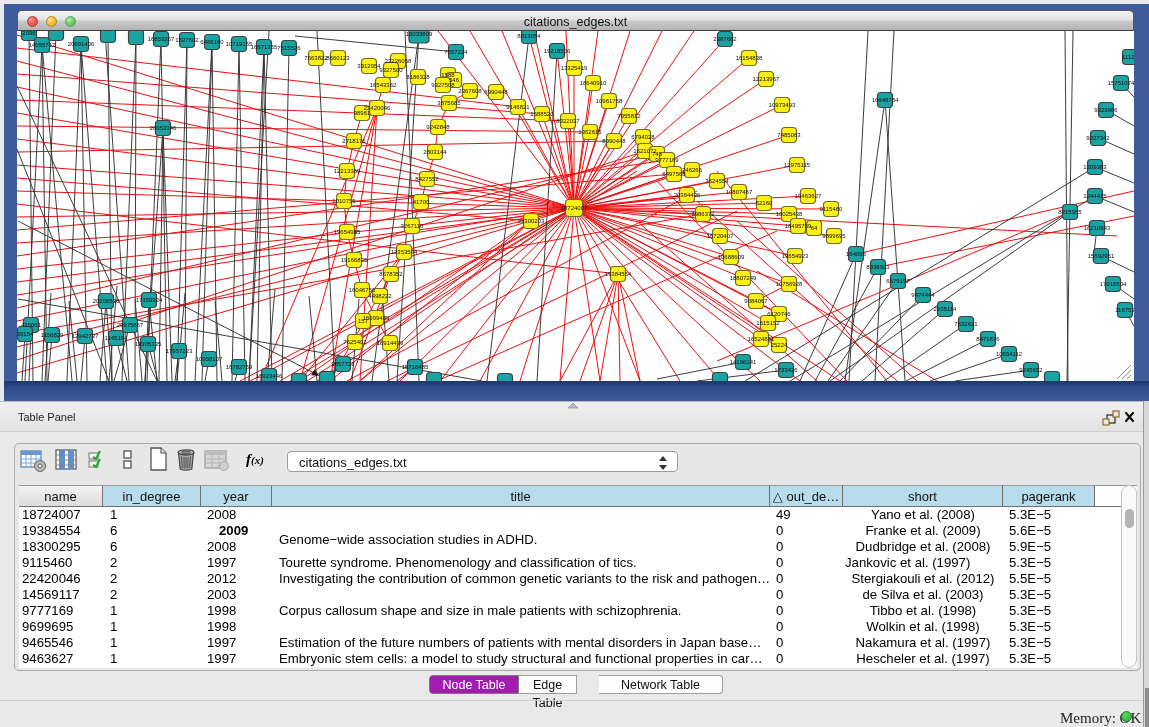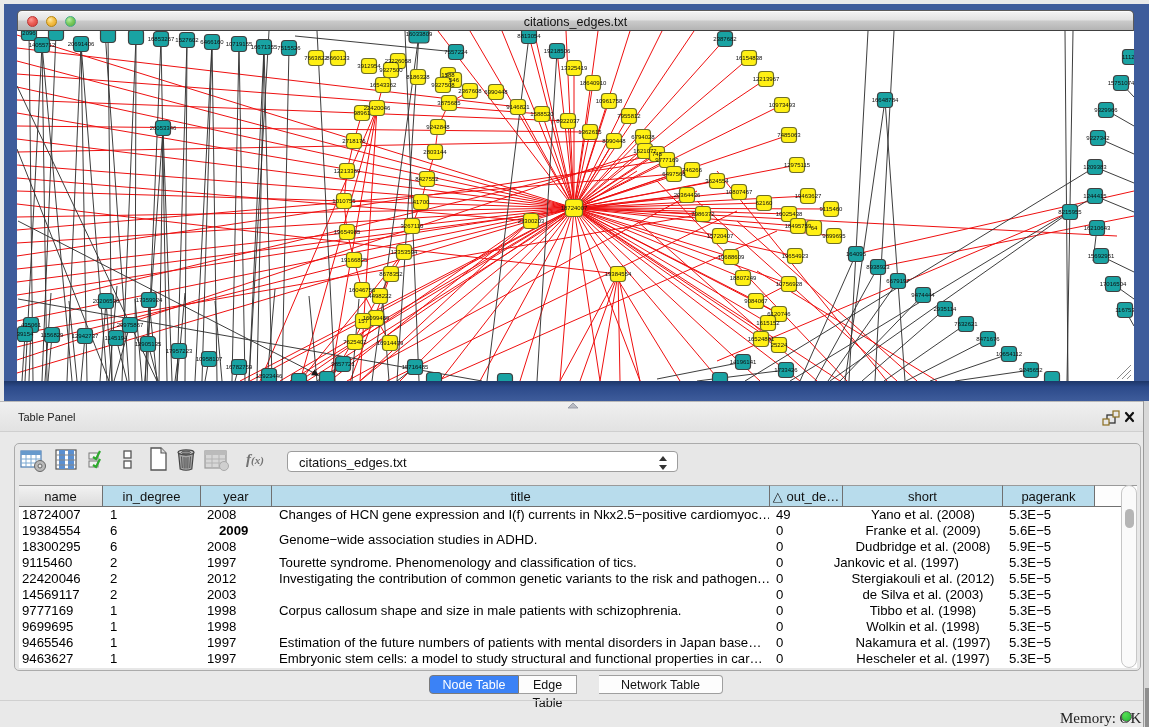--- a/index.html
+++ b/index.html
@@ -647,21 +647,21 @@
 <ellipse cx="11" cy="5.5" rx="4.5" ry="1.4" fill="#8f8f8f" stroke="#444" stroke-width="0.8"></ellipse>
 <path d="M3.6 6.5 L5.2 22 Q11 24.5 16.8 22 L18.4 6.5 Q11 9.6 3.6 6.5 Z" fill="#a8a8a8" stroke="#444" stroke-width="1.2"></path>
 <path d="M6.5 9.5 L7.3 21 M9 10 L9.2 21.4 M11 10.2 V21.6 M13 10 L12.8 21.4 M15.5 9.5 L14.7 21" stroke="#555" stroke-width="1.1" fill="none"></path>
 </svg>
 <svg width="26" height="24" style="position:absolute;left:204px;top:449px;">
 <rect x="1" y="2" width="21" height="17" fill="#d7d7d7" stroke="#9a9a9a" stroke-width="1.2"></rect>
 <rect x="1" y="2" width="21" height="4" fill="#bbb"></rect>
 <path d="M1 10 H22 M1 14 H22 M8 6 V19 M15 6 V19" stroke="#b3b3b3" stroke-width="1"></path>
 <circle cx="20" cy="17" r="4.5" fill="#cfcfcf" stroke="#aaa" stroke-width="1"></circle>
 </svg>
-<div style="position:absolute;left:246px;top:451px;font-size:15px;font-style:italic;font-weight:bold;color:#737373;font-family:'Liberation Serif',serif;">f<span style="font-size:11px;">(x)</span></div>
+<div style="position:absolute;left:246px;top:451px;font-size:15px;font-style:italic;font-weight:bold;color:#000000;font-family:'Liberation Serif',serif;">f<span style="font-size:11px;">(x)</span></div>
 <div id="combo">
   <div class="txt">citations_edges.txt</div>
   <svg width="10" height="14" style="position:absolute;right:9px;top:4px;">
     <path d="M5 0 L9 5 L1 5 Z" fill="#333"></path>
     <path d="M5 14 L9 9 L1 9 Z" fill="#333"></path>
   </svg>
 </div>
 <div id="thead">
 <div class="hc" style="left:0px;width:84px;background:linear-gradient(#f2f2f2,#dcdcdc);">name</div>
     <div class="hc" style="left:84px;width:98px;">in_degree</div>
@@ -669,21 +669,20 @@
     <div class="hc" style="left:253px;width:498px;">title</div>
     <div class="hc" style="left:751px;width:73px;">△ out_de…</div>
     <div class="hc" style="left:824px;width:160px;">short</div>
     <div class="hc" style="left:984px;width:92px;">pagerank</div>
     <div class="hc" style="left:1076px;width:42px;background:#fdfdfd;border-right:none;"></div>
 </div>
 <div id="tbody">
 <div class="row" style="left:3px;top:0px;width:80px;">18724007</div>
     <div class="row" style="left:91px;top:0px;width:90px;">1</div>
     <div class="row" style="left:188px;top:0px;width:64px;">2008</div>
-    <div class="row" style="left:260px;top:0px;width:490px;">Changes of HCN gene expression and I(f) currents in Nkx2.5−positive cardiomyoc…</div>
     <div class="row" style="left:757px;top:0px;width:66px;">49</div>
     <div class="row" style="left:824px;top:0px;width:160px;text-align:center;">Yano et al. (2008)</div>
     <div class="row" style="left:990px;top:0px;width:86px;">5.3E−5</div>
     <div class="row" style="left:3px;top:16px;width:80px;">19384554</div>
     <div class="row" style="left:91px;top:16px;width:90px;">6</div>
     <div class="row" style="left:200px;top:16px;width:64px;font-weight:bold;">2009</div>
     <div class="row" style="left:260px;top:16px;width:490px;margin-top:9px;">Genome−wide association studies in ADHD.</div>
     <div class="row" style="left:757px;top:16px;width:66px;">0</div>
     <div class="row" style="left:824px;top:16px;width:160px;text-align:center;">Franke et al. (2009)</div>
     <div class="row" style="left:990px;top:16px;width:86px;">5.6E−5</div>
@@ -691,21 +690,21 @@
     <div class="row" style="left:91px;top:32px;width:90px;">6</div>
     <div class="row" style="left:188px;top:32px;width:64px;">2008</div>
     <div class="row" style="left:757px;top:32px;width:66px;">0</div>
     <div class="row" style="left:824px;top:32px;width:160px;text-align:center;">Dudbridge et al. (2008)</div>
     <div class="row" style="left:990px;top:32px;width:86px;">5.9E−5</div>
     <div class="row" style="left:3px;top:48px;width:80px;">9115460</div>
     <div class="row" style="left:91px;top:48px;width:90px;">2</div>
     <div class="row" style="left:188px;top:48px;width:64px;">1997</div>
     <div class="row" style="left:260px;top:48px;width:490px;">Tourette syndrome. Phenomenology and classification of tics.</div>
     <div class="row" style="left:757px;top:48px;width:66px;">0</div>
-    <div class="row" style="left:780px;top:48px;width:160px;text-align:right;">Jankovic et al. (1997)</div>
+    <div class="row" style="left:826px;top:48px;width:160px;text-align:left;">Jankovic et al. (1997)</div>
     <div class="row" style="left:990px;top:48px;width:86px;">5.3E−5</div>
     <div class="row" style="left:3px;top:64px;width:80px;">22420046</div>
     <div class="row" style="left:91px;top:64px;width:90px;">2</div>
     <div class="row" style="left:188px;top:64px;width:64px;">2012</div>
     <div class="row" style="left:260px;top:64px;width:490px;">Investigating the contribution of common genetic variants to the risk and pathogen…</div>
     <div class="row" style="left:757px;top:64px;width:66px;">0</div>
     <div class="row" style="left:824px;top:64px;width:160px;text-align:center;">Stergiakouli et al. (2012)</div>
     <div class="row" style="left:990px;top:64px;width:86px;">5.5E−5</div>
     <div class="row" style="left:3px;top:80px;width:80px;">14569117</div>
     <div class="row" style="left:91px;top:80px;width:90px;">2</div>
@@ -738,21 +737,21 @@
     <div class="row" style="left:188px;top:144px;width:64px;">1997</div>
     <div class="row" style="left:260px;top:144px;width:490px;">Embryonic stem cells: a model to study structural and functional properties in car…</div>
     <div class="row" style="left:757px;top:144px;width:66px;">0</div>
     <div class="row" style="left:824px;top:144px;width:160px;text-align:center;">Hescheler et al. (1997)</div>
     <div class="row" style="left:990px;top:144px;width:86px;">5.3E−5</div>
 </div>
 <div id="sbar">
     <div class="thumb"></div>
   </div>
 <div id="tabs">
-<div class="tab" style="left:0px;width:90px;background:#3b82f6;color:#fff;border-radius:4px 0 0 4px;border-color:#7a7a7a;">Node Table</div>
+<div class="tab" style="left:0px;width:90px;background:#a21caf;color:#fff;border-radius:4px 0 0 4px;border-color:#7a7a7a;">Node Table</div>
     <div class="tab" style="left:90px;width:58px;border-left:none;">Edge Table</div>
     <div class="tab" style="left:170px;width:124px;border-left:none;border-radius:0 4px 4px 0;">Network Table</div>
 </div>
 <div id="statusline"></div>
 <div id="memory">Memory: OK</div>
 <div id="memdot"></div>
 <div id="rightstrip"></div>
 <div id="rightstrip2"></div>
 
 </body></html>

